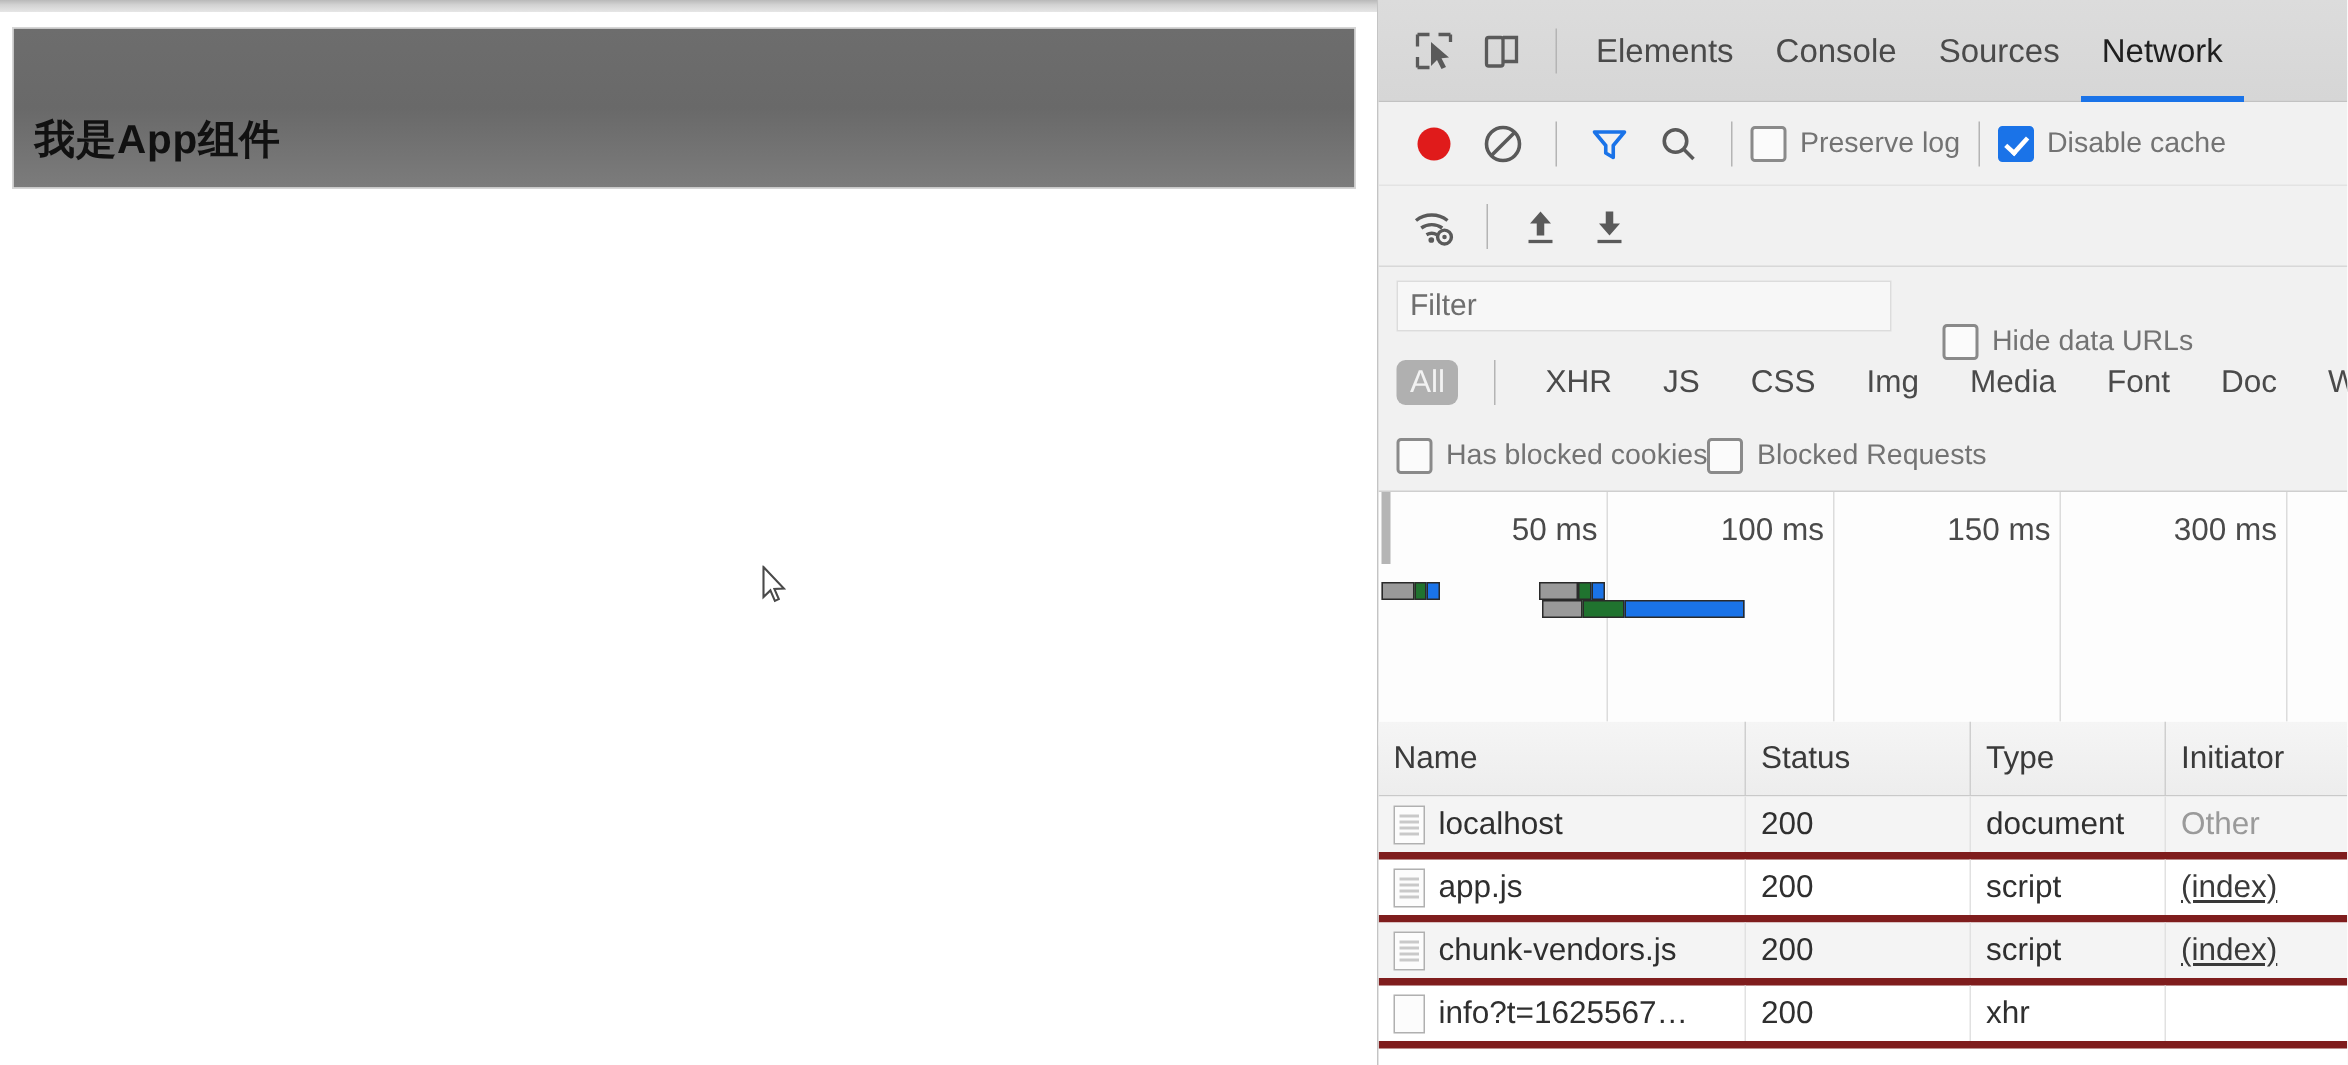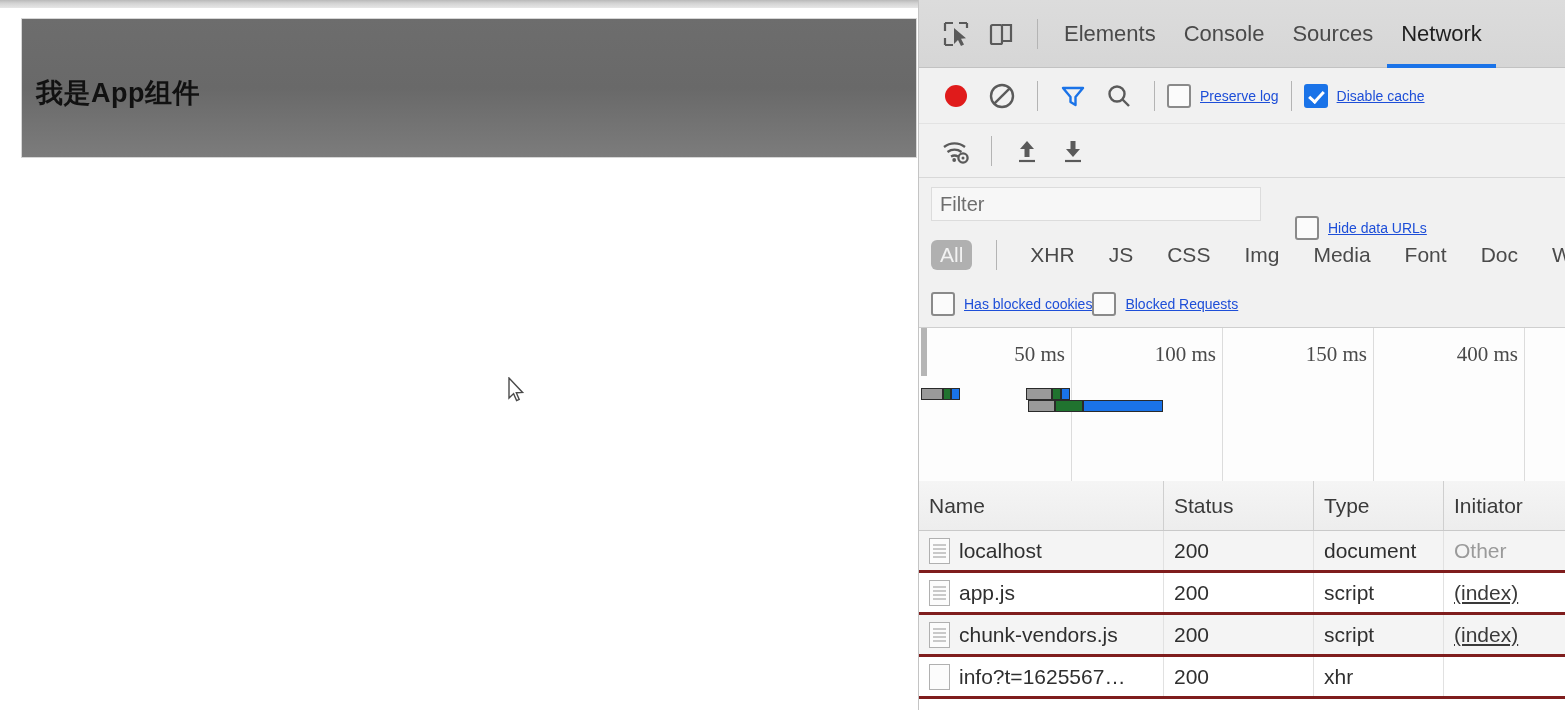--- a/index.html
+++ b/index.html
@@ -16,22 +16,22 @@
     position: absolute; left: 0; top: 0;
     width: 918px; height: 710px;
     background: #ffffff;
     overflow: hidden;
   }
   #page-chrome-top {
     position: absolute; left: 0; top: 0; width: 918px; height: 8px;
     background: linear-gradient(to bottom, #b9b9b9 0%, #d2d2d2 40%, #e6e6e6 100%);
   }
   #page-banner {
-    position: absolute; left: 21px; top: 18px;
-    width: 896px; height: 140px;
+    position: absolute; left: 8px; top: 18px;
+    width: 896px; height: 108px;
     background: linear-gradient(to bottom, #6d6d6d 0%, #696969 50%, #7c7c7c 100%);
     border: 1px solid #d6d6d6;
   }
   #page-banner-title {
     position: absolute; left: 14px; top: 56px;
     font-size: 27px; font-weight: bold; color: #111;
     letter-spacing: 0.5px;
     white-space: nowrap;
   }
   #page-body { position: absolute; left: 0; top: 160px; width: 918px; height: 550px; background: #fff; }
@@ -95,21 +95,21 @@
     display: inline-block; position: relative;
     flex: 0 0 auto;
   }
   .cbox.checked { background: #1a73e8; border-color: #1a73e8; }
   .cbox.checked::after {
     content: ""; position: absolute;
     left: 6px; top: 2px; width: 6px; height: 12px;
     border: solid #fff; border-width: 0 3px 3px 0;
     transform: rotate(42deg);
   }
-  .cb-label { font-size: 14px; color: #1d4ed8; text-decoration: underline; }
+  .cb-label { font-size: 19px; color: #737373; }
 
   
   #dt-filterrow {
     height: 52px; display: flex; align-items: center;
     padding: 0 12px;
     background: #f1f1f1;
   }
   #filter-input {
     width: 330px; height: 34px;
     background: #f7f7f7;
@@ -144,21 +144,20 @@
     border-bottom: 1px solid #cfcfcf;
   }
 
   
   #dt-overview {
     position: relative;
     height: 170px;
     background: #fdfdfd;
     border-bottom: 1px solid #c8c8c8;
     overflow: hidden;
-    font-family: Liberation Serif, serif;
   }
   #ov-handle {
     position: absolute; left: 2px; top: 0; width: 6px; height: 48px;
     background: #b5b5b5;
   }
   .ov-grid {
     position: absolute; top: 0; bottom: 0; width: 1px;
     background: #dcdcdc;
   }
   .ov-tick {
@@ -170,21 +169,21 @@
   }
   .wf-row { position: absolute; height: 12px; }
   .wf-seg { position: absolute; top: 0; height: 12px; border: 1px solid #2a2a2a; }
   #dt-tablewrap {
     position: absolute; left: 0; top: 481px; right: 0; bottom: 0;
     background: #fff;
     overflow: hidden;
   }
   .tr {
     display: flex; height: 42px; align-items: center;
-    border-bottom: 3px solid #7f1d1d;
+    border-bottom: 5px solid #7f1d1d;
   }
   .tr.head {
     height: 50px;
     background: linear-gradient(to bottom, #f5f5f5, #ededed);
     border-bottom: 1px solid #c9c9c9;
   }
   .tr.alt { background: #f4f4f4; }
   .td {
     height: 100%; display: flex; align-items: center;
     padding-left: 10px; font-size: 21px; color: #2f2f2f;
@@ -348,21 +347,21 @@
       <div id="ov-grids">
           <div class="ov-grid" style="left: 152px;"></div>
           <div class="ov-grid" style="left: 303px;"></div>
           <div class="ov-grid" style="left: 454px;"></div>
           <div class="ov-grid" style="left: 605px;"></div>
         </div>
       <div id="ov-ticks">
           <div class="ov-tick" style="left: 152px;">50 ms</div>
           <div class="ov-tick" style="left: 303px;">100 ms</div>
           <div class="ov-tick" style="left: 454px;">150 ms</div>
-          <div class="ov-tick" style="left: 605px;">400 ms</div>
+          <div class="ov-tick" style="left: 605px;">300 ms</div>
         </div>
       <div id="ov-bars">
           <div class="wf-row" style="left: 0px; top: 60px; right: 0px;">
             <div class="wf-seg" style="left: 2px; width: 22px; background: rgb(154, 154, 154);"></div>
             <div class="wf-seg" style="left: 24px; width: 8px; background: rgb(32, 115, 47);"></div>
             <div class="wf-seg" style="left: 32px; width: 9px; background: rgb(26, 115, 232);"></div>
           </div>
           <div class="wf-row" style="left: 0px; top: 60px; right: 0px;">
             <div class="wf-seg" style="left: 107px; width: 26px; background: rgb(154, 154, 154);"></div>
             <div class="wf-seg" style="left: 133px; width: 9px; background: rgb(32, 115, 47);"></div>

